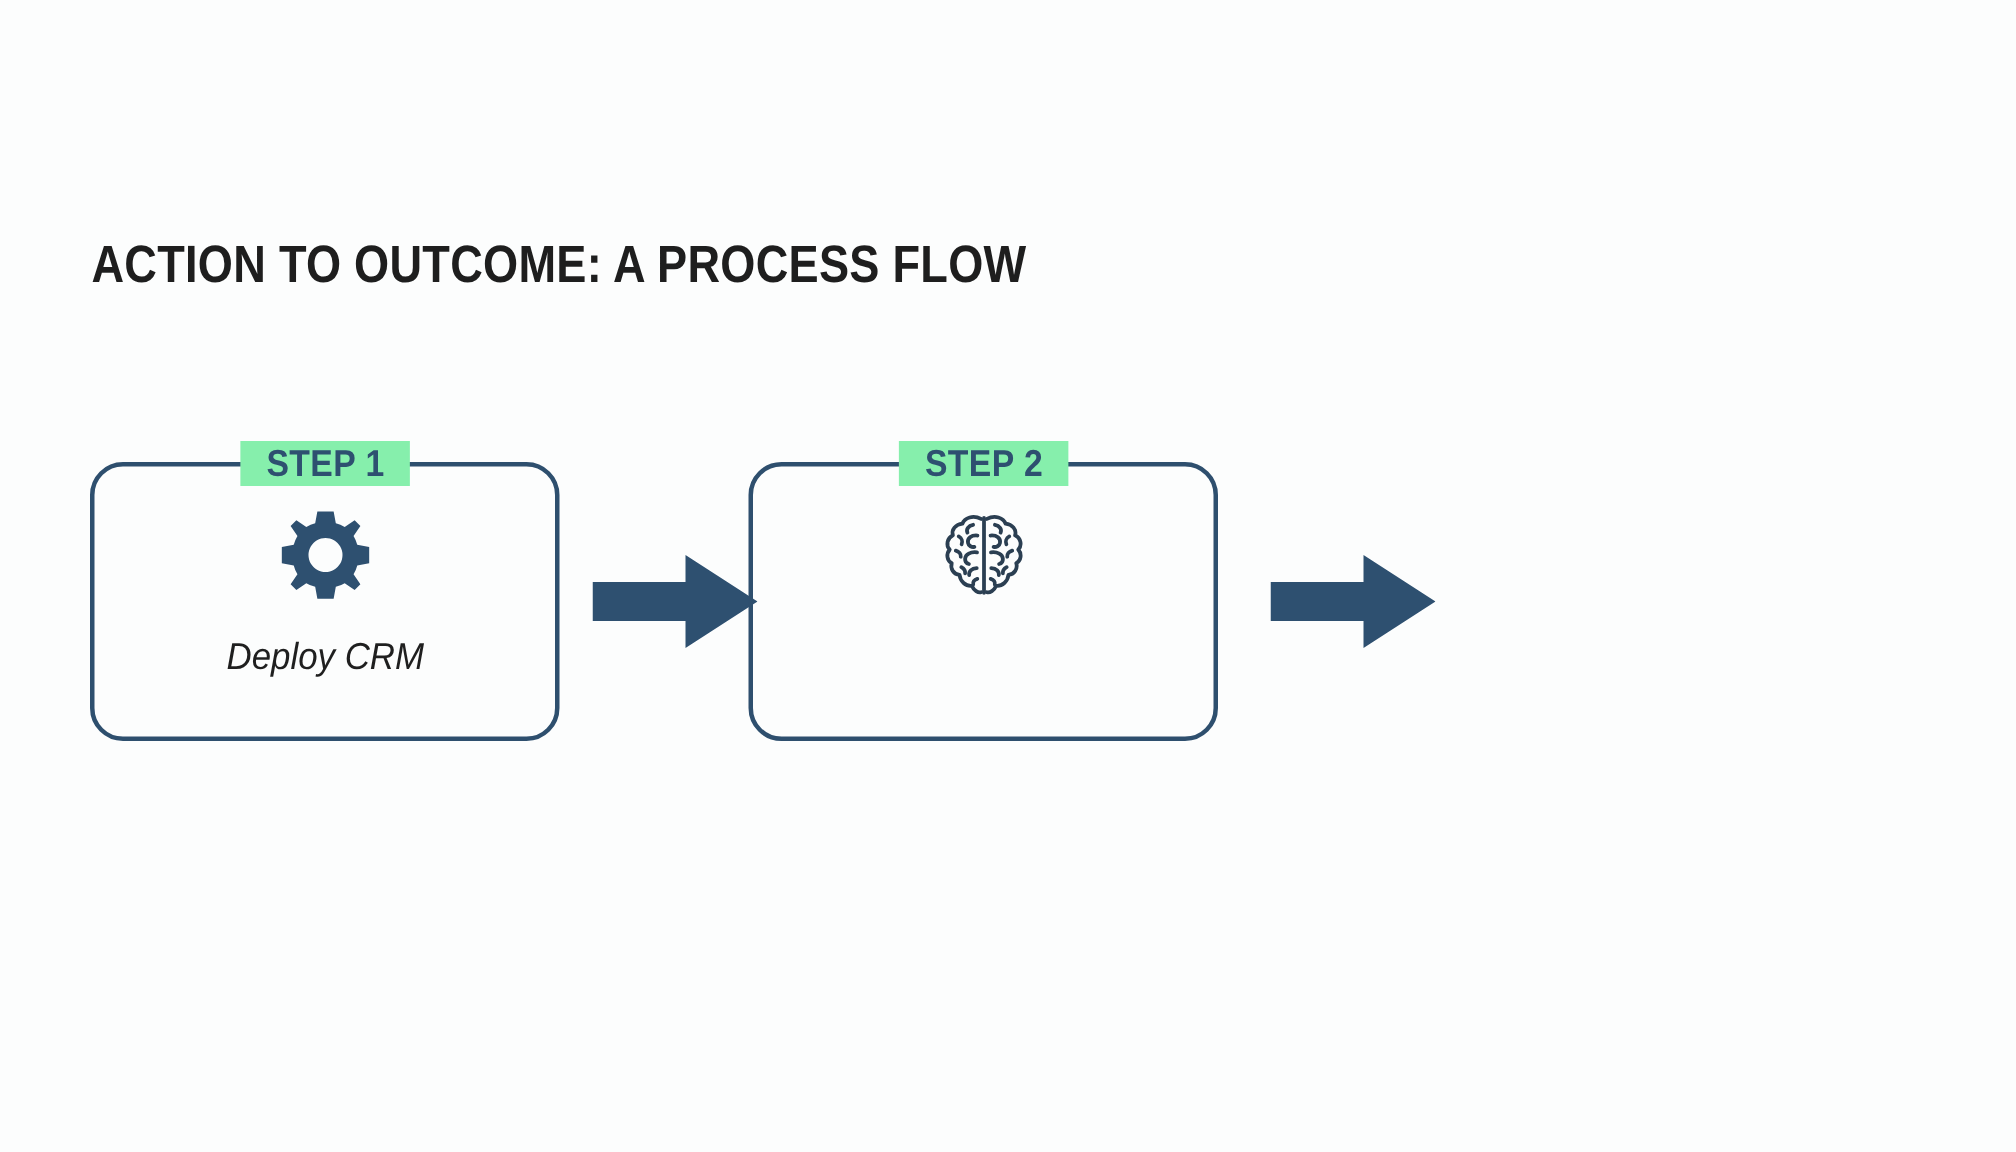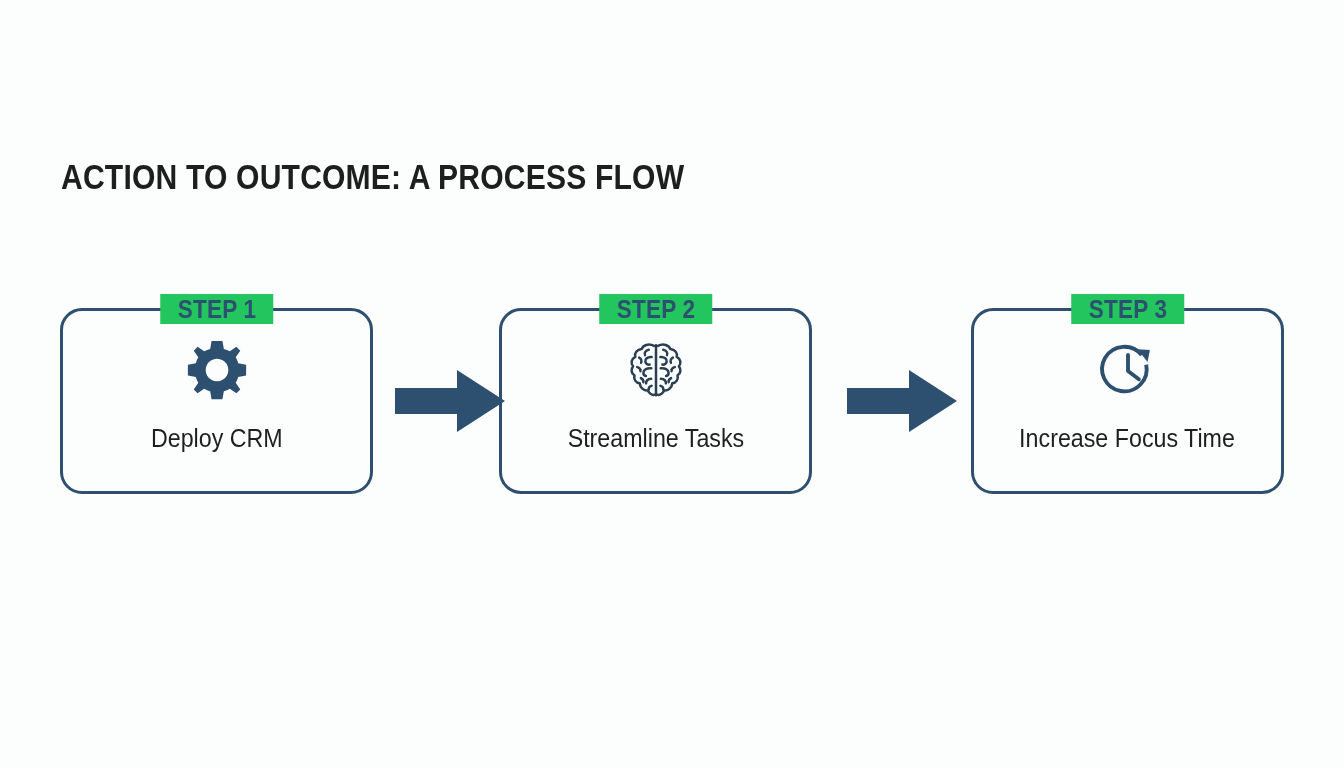--- a/index.html
+++ b/index.html
@@ -53,21 +53,21 @@
   .card-1 { left: 0px; }
   .card-2 { left: 439px; }
   .card-3 { left: 911px; }
 
   
   .step-label {
     position: absolute;
     top: -17px;
     left: 50%;
     transform: translateX(-50%);
-    background: #22c55e;
+    background: #86efac;
     padding: 0 13px;
     font-family: "Liberation Sans Narrow", "Liberation Sans", sans-serif;
     font-weight: 700;
     font-size: 25px;
     letter-spacing: 0.3px;
     color: #2e5070;
     white-space: nowrap;
     line-height: 1.2;
   }
   .step-label > span {
@@ -94,20 +94,21 @@
   }
 
   .step-text {
     margin-top: 22px;
     font-family: "Liberation Sans Narrow", "Liberation Sans", sans-serif;
     font-size: 25px;
     font-weight: 400;
     color: #1f1f1f;
     white-space: nowrap;
     line-height: 1.2;
+    font-style: italic;
   }
   .step-text > span {
     display: inline-block;
     transform: scaleX(0.93);
   }
 
   
   .flow-arrow {
     position: absolute;
     top: 62px;
@@ -205,45 +206,21 @@
           <path d="M39.5 11.2 C42.8 11.8 44.4 14.4 43.4 16.6"></path>
           <path d="M36.5 18.6 C40.8 18.2 43.6 20.6 43.0 23.6 C42.6 25.8 40.4 26.8 38.6 26.4"></path>
           <path d="M49.4 19.2 C47.2 20.4 46.6 22.8 47.4 24.6"></path>
           <path d="M36.8 30.2 C41.2 29.6 44.8 31.6 45.0 34.6 C45.1 36.4 44.0 37.8 42.4 38.2"></path>
           <path d="M51.4 29.0 C49.2 29.6 47.8 31.4 48.0 33.2"></path>
           <path d="M37.0 41.0 C40.6 41.2 42.6 43.4 42.2 45.8"></path>
           <path d="M47.6 40.4 C45.8 41.4 44.8 43.0 45.0 44.6"></path>
           <path d="M36.6 48.4 C38.8 49.0 39.8 50.6 39.4 52.2"></path>
         </g>
       </svg>
-      <div class="step-text">
-        <span>Streamline Tasks</span>
-      </div>
     </div>
   </div>
 
   <svg class="flow-arrow arrow-2" viewBox="0 0 110 62" aria-hidden="true">
     <path fill="#2e5070" d="M0 18 L62 18 L62 0 L110 31 L62 62 L62 44 L0 44 Z"></path>
   </svg>
 
-  <div class="step-card card-3">
-    <div class="step-label">
-      <span>STEP 3</span>
-    </div>
-    <div class="card-inner">
-      <svg class="step-icon" viewBox="0 0 64 64" aria-hidden="true">
-        <g fill="none" stroke="#2e5070" stroke-width="4" stroke-linecap="butt" stroke-linejoin="miter">
-
-          <path d="M46.2 16.6
-                   A23 23 0 1 0 50.8 26.4"></path>
-
-          <path d="M32 16.5 L32 33 L43.2 41.6" stroke-linecap="round" stroke-linejoin="round"></path>
-        </g>
-
-        <path fill="#2e5070" d="M42.0 10.6 L54.6 11.4 L52.2 23.8 Z"></path>
-      </svg>
-      <div class="step-text">
-        <span>Increase Focus Time</span>
-      </div>
-    </div>
-  </div>
 
 </div>
 
 </body></html>

